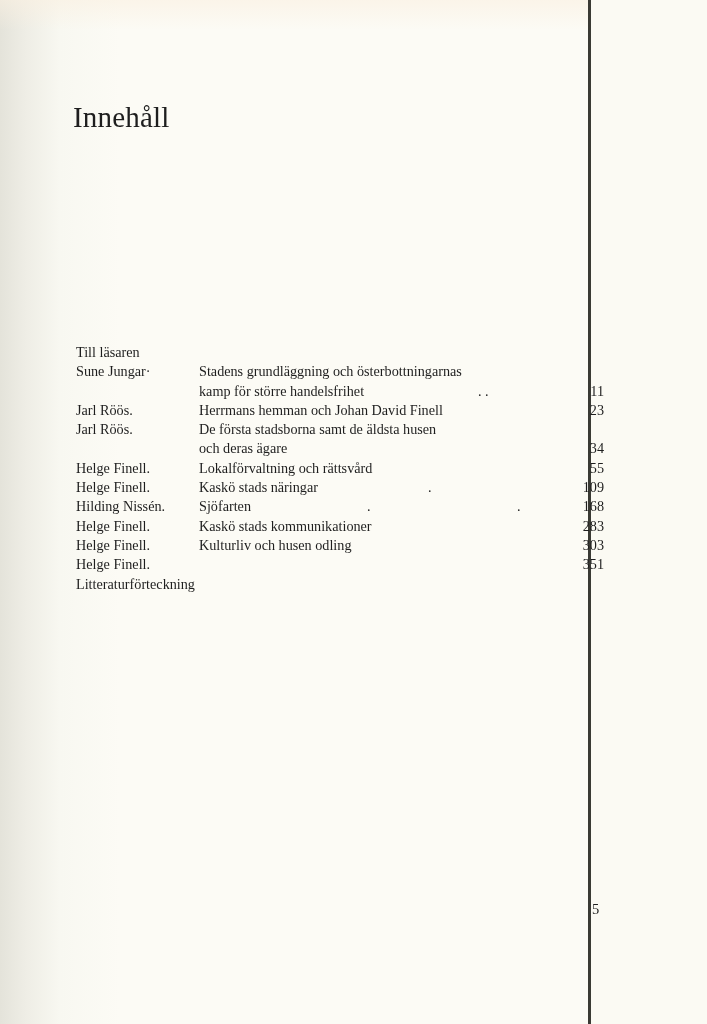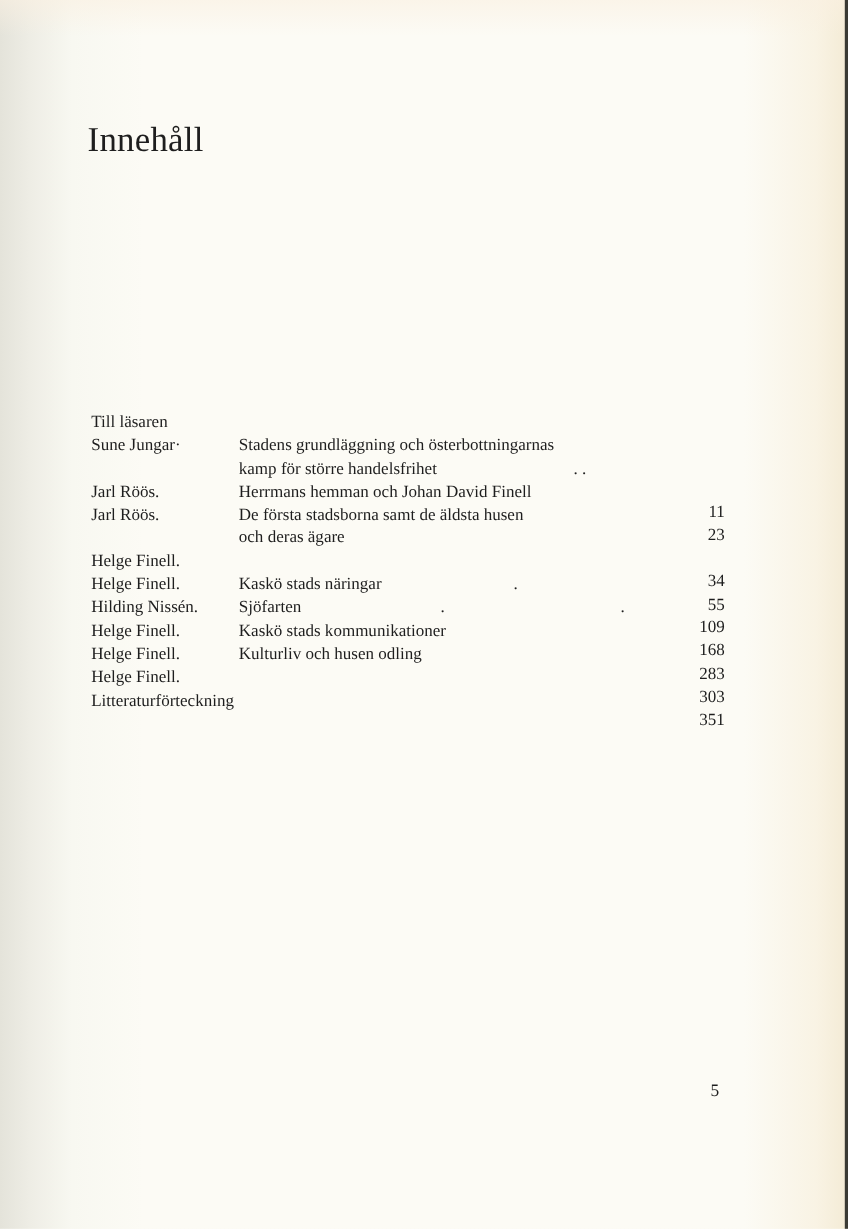--- a/index.html
+++ b/index.html
@@ -11,21 +11,21 @@
       height: 1024px;
       position: relative;
       overflow: hidden;
       background: #fbfaf3;
       font-family: "Liberation Serif", "DejaVu Serif", serif;
       color: #1e1e1e;
     }
     .page {
       position: absolute;
       left: 0; top: 0;
-      width: 707px;
+      width: 591px;
       height: 1024px;
       background:
         linear-gradient(to right, #e4e3da 0px, #eeede5 25px, #f8f8f1 60px, #fcfbf5 120px, #fcfbf5 620px, #f9f3e4 680px, #f4ecd7 703px),
         #fbfaf3;
     }
     .page::before {
       content: "";
       position: absolute;
       left: 0; top: 0; right: 0; height: 30px;
       background: linear-gradient(to bottom, rgba(250,240,225,0.6), rgba(250,240,225,0));
@@ -70,21 +70,20 @@
     .toc-title {
       position: absolute;
       left: 123px;
       top: 0;
     }
     .toc-page {
       position: absolute;
       right: 0;
       top: 0;
       text-align: right;
-      margin-top: 36px;
     }
     .leader-dot {
       position: absolute;
       top: 0;
     }
     .folio {
       position: absolute;
       left: 592px;
       top: 900px;
       font-size: 14.5px;
@@ -126,20 +125,21 @@
         <span class="toc-title">De första stadsborna samt de äldsta husen</span>
         <span class="toc-page"></span>
       </div>
       <div class="toc-row">
         <span class="toc-author"></span>
         <span class="toc-title">och deras ägare</span>
         <span class="toc-page">34</span>
       </div>
       <div class="toc-row">
         <span class="toc-author">Helge Finell.</span>
+        <span class="toc-title">Lokalförvaltning och rättsvård</span>
         <span class="toc-page">55</span>
       </div>
       <div class="toc-row">
         <span class="toc-author">Helge Finell.</span>
         <span class="toc-title">Kaskö stads näringar</span>
         <span class="leader-dot" style="left: 352px;">.</span>
         <span class="toc-page">109</span>
       </div>
       <div class="toc-row">
         <span class="toc-author">Hilding Nissén.</span>

